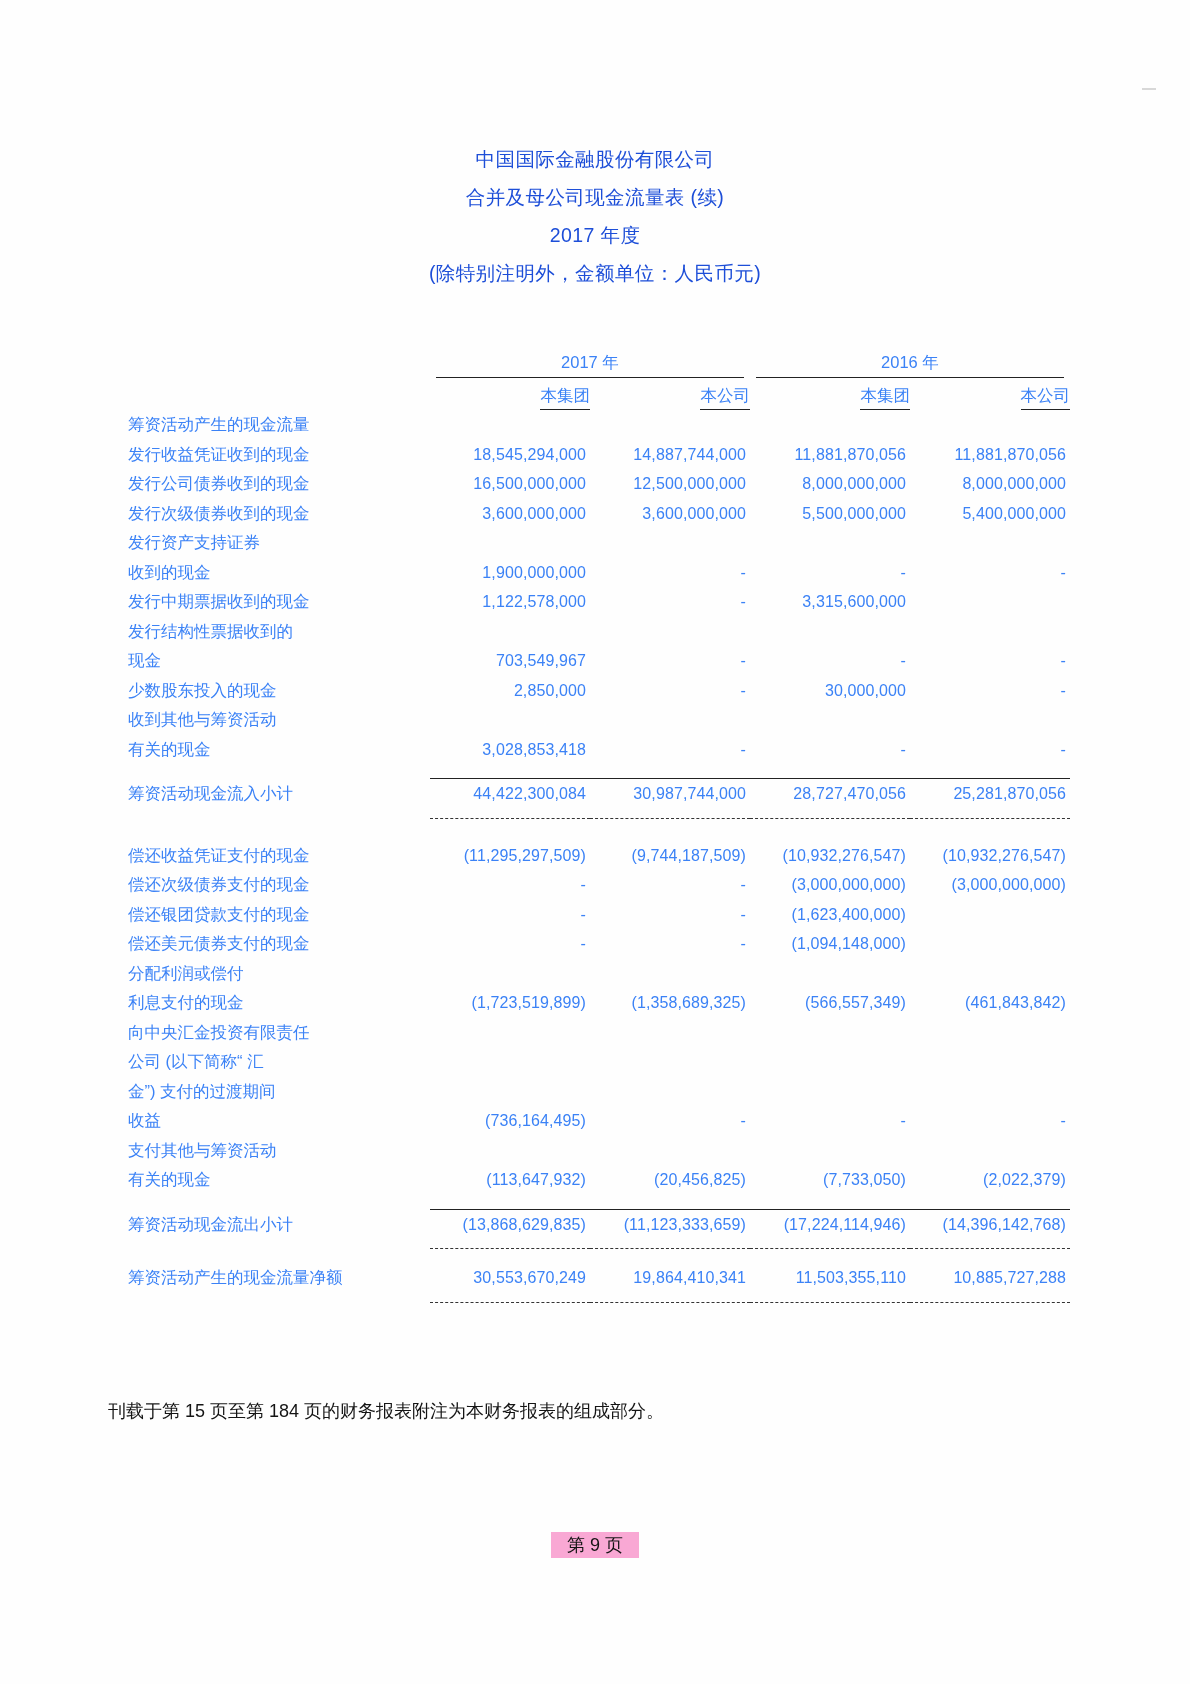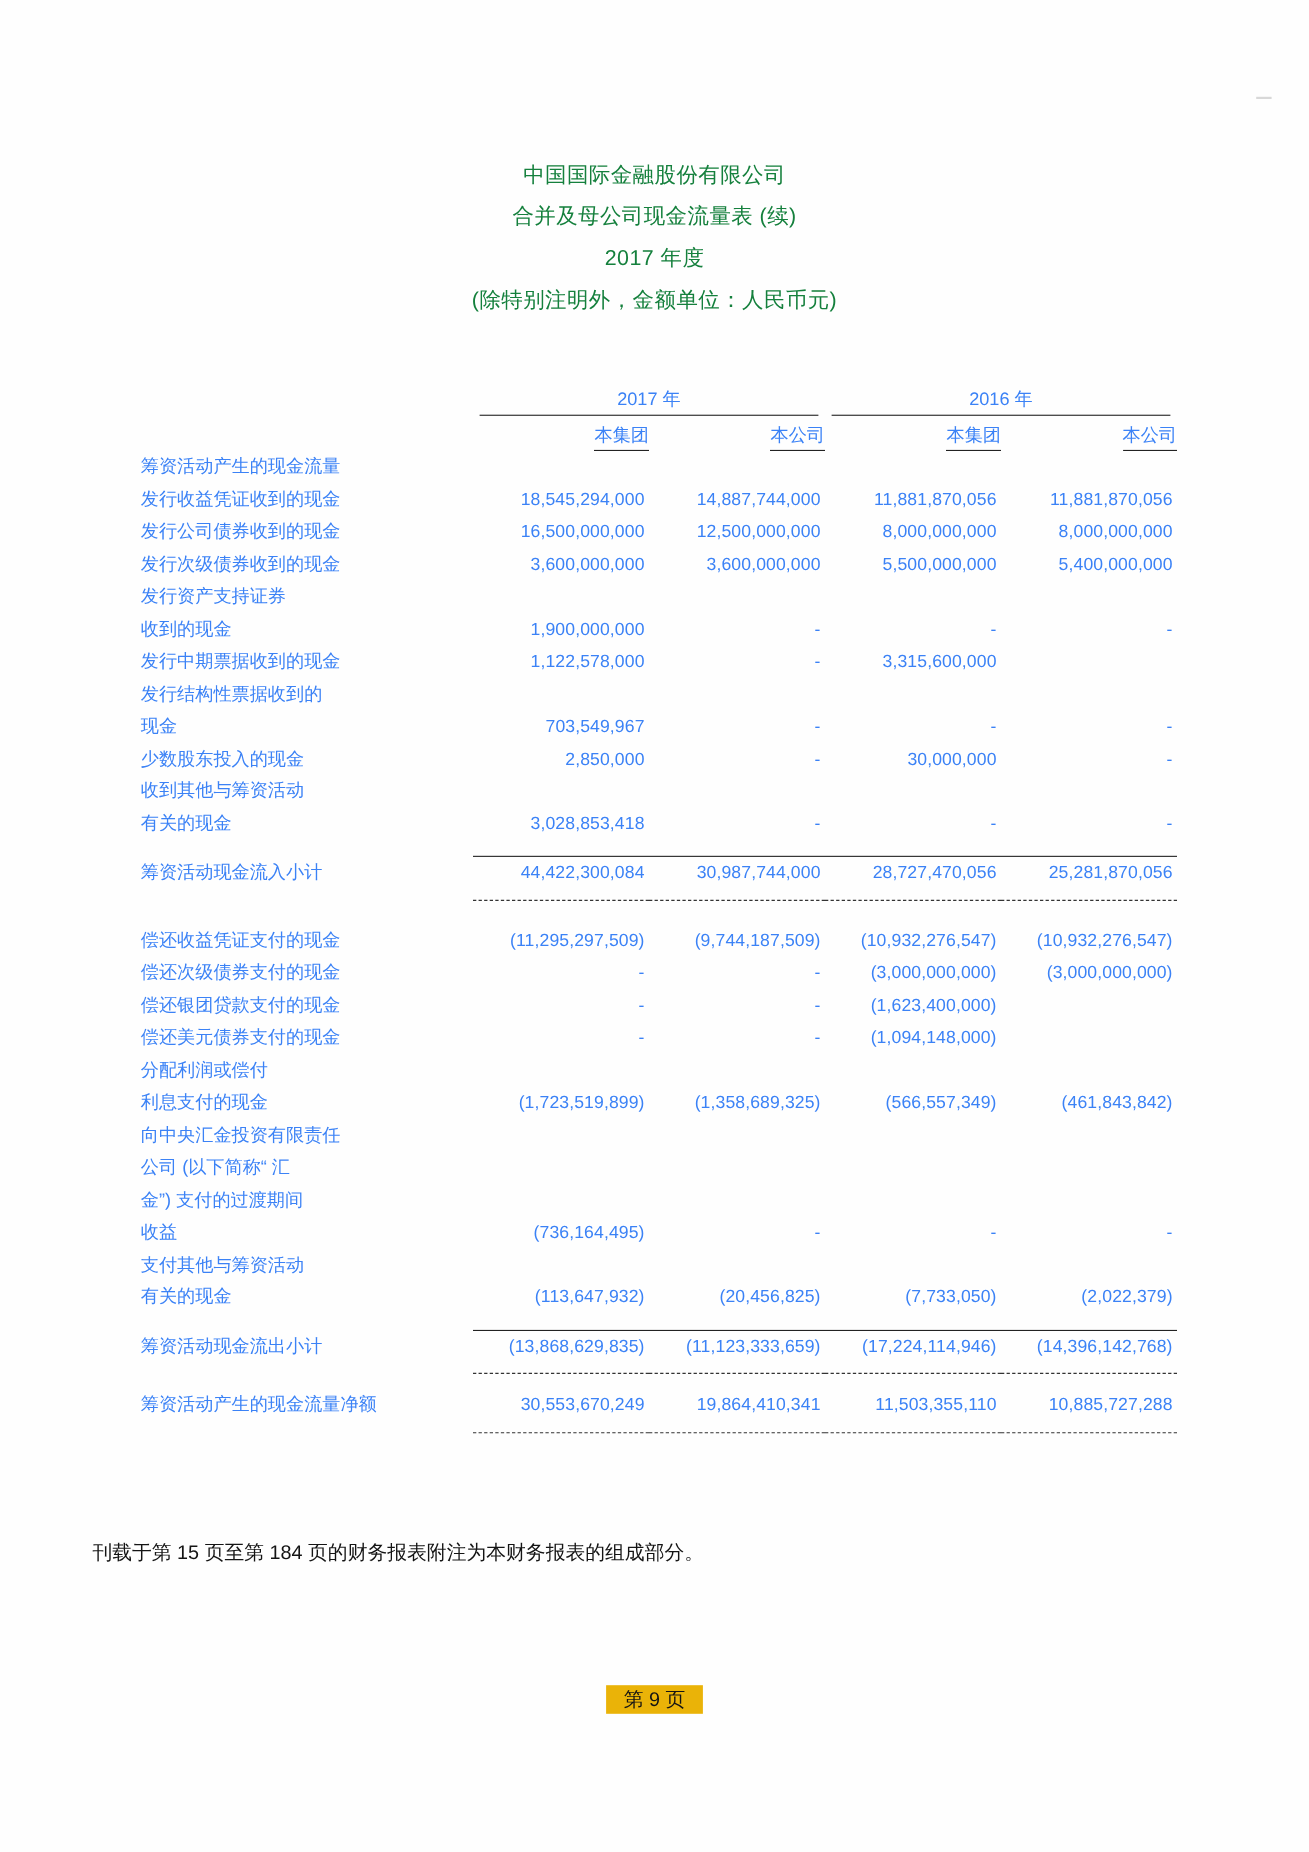--- a/index.html
+++ b/index.html
@@ -28,21 +28,21 @@
     height: 2px;
     background: #d8d8d8;
   }
 
   .header {
     text-align: center;
     padding-top: 140px;
     line-height: 1.95;
     font-size: 19.5px;
     letter-spacing: 0.4px;
-    color: #15803d;
+    color: #1d4ed8;
   }
   .header div {
     white-space: pre;
   }
 
   .table-wrap {
     margin-top: 52px;
     padding: 0 120px 0 128px;
   }
   table.fin {
@@ -109,37 +109,37 @@
   }
   .dash-under td.num {
     border-bottom: 1.6px dashed #333;
   }
   .dash-under td.num {
     padding-bottom: 3px;
   }
 
   .footnote {
     margin-top: 96px;
-    padding-left: 84px;
+    padding-left: 108px;
     font-size: 18px;
     color: #141414;
   }
   .pagenum {
     position: absolute;
     bottom: 126px;
     left: 0;
     right: 0;
     text-align: center;
     font-size: 18px;
     color: #141414;
   }
   .pagenum span {
     display: inline-block;
     padding: 1px 16px;
-    background: #eab308;
+    background: #f9a8d4;
   }
 </style>
 </head>
 <body>
 
 <div class="page">
   <div class="scan-mark-right"></div>
 
   <div class="header">
     <div>中国国际金融股份有限公司</div>

